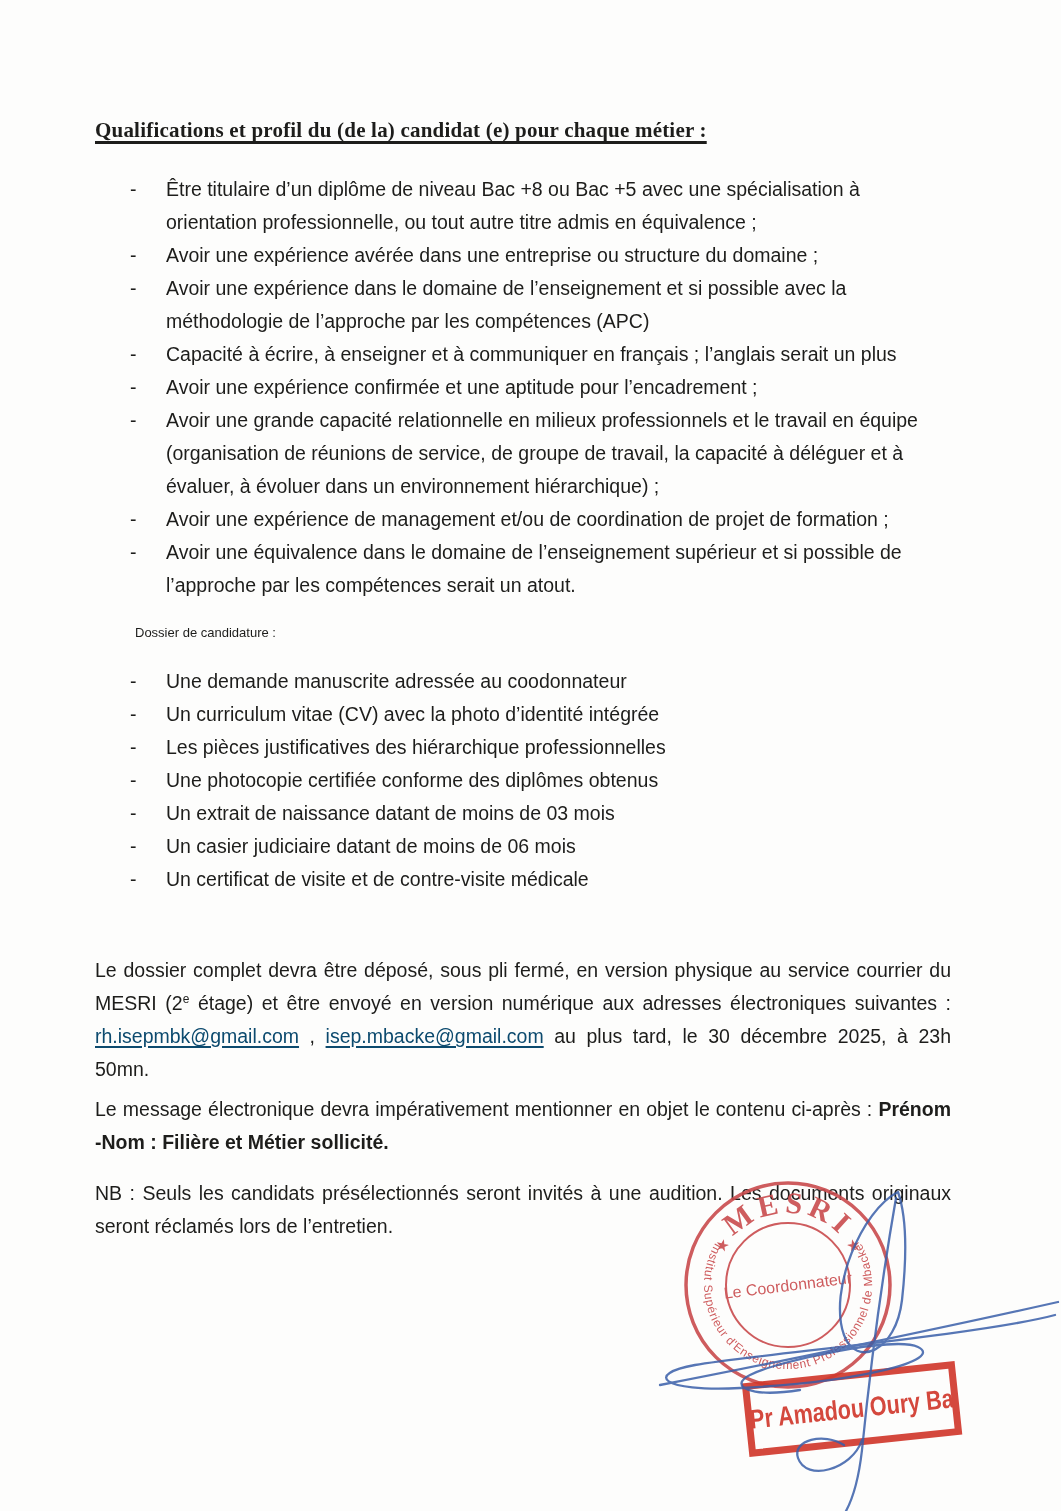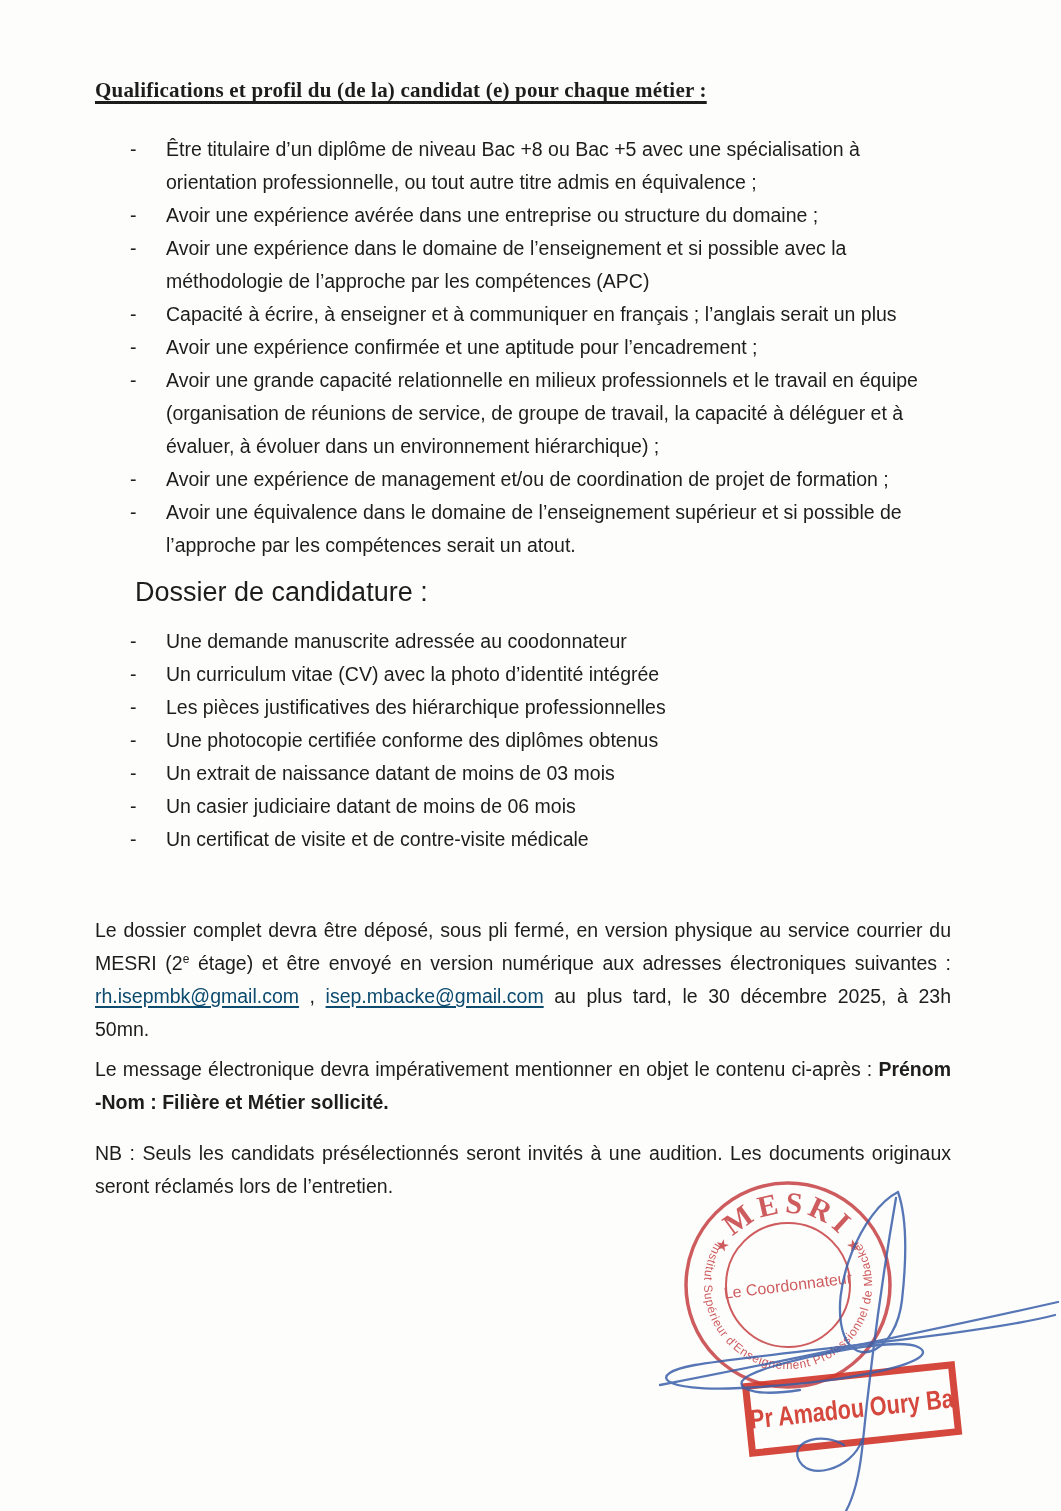--- a/index.html
+++ b/index.html
@@ -1,33 +1,33 @@
 <!DOCTYPE html>
 <html><head>
 <meta charset="utf-8">
 <style>
   html,body{margin:0;padding:0;background:#e9e9e9;}
   .page{
     position:relative;width:1061px;height:1511px;margin:0 auto;
     background:#fdfdfc;color:#1d1d1b;overflow:hidden;
     font-family:"Liberation Sans",sans-serif;
-    box-sizing:border-box;padding:78px 0 0 95px;
+    box-sizing:border-box;padding:118px 0 0 95px;
   }
   .content{width:856px;}
   .doc-title{
     font-family:"Liberation Serif",serif;
     font-size:21px;font-weight:bold;letter-spacing:.2px;
     text-decoration:underline;text-decoration-thickness:2.5px;text-underline-offset:4px;
     margin:0 0 30px 0;
   }
   .list{margin-left:35px;}
   .li{display:flex;font-size:19.5px;line-height:33px;}
   .dash{flex:0 0 36px;}
   .li-text{flex:1;padding-right:2px;}
-  .dossier-heading{font-size:27px;line-height:33px;margin:14px 0 16px 40px;}
+  .dossier-heading{font-size:13px;line-height:33px;margin:14px 0 16px 40px;}
   .list-dossier{margin-top:14px;}
   .para{font-size:19.5px;line-height:33px;text-align:justify;margin:0;}
   .para-submission{margin-top:58px;}
   .para-subject{margin-top:7px;}
   .para-nb{margin-top:18px;}
   .para sup{font-size:12px;line-height:0;}
   a.email{color:#0c4a6e;text-decoration:underline;text-underline-offset:3px;text-decoration-thickness:1.5px;}
   .bold-seg{font-weight:bold;}
 
   

